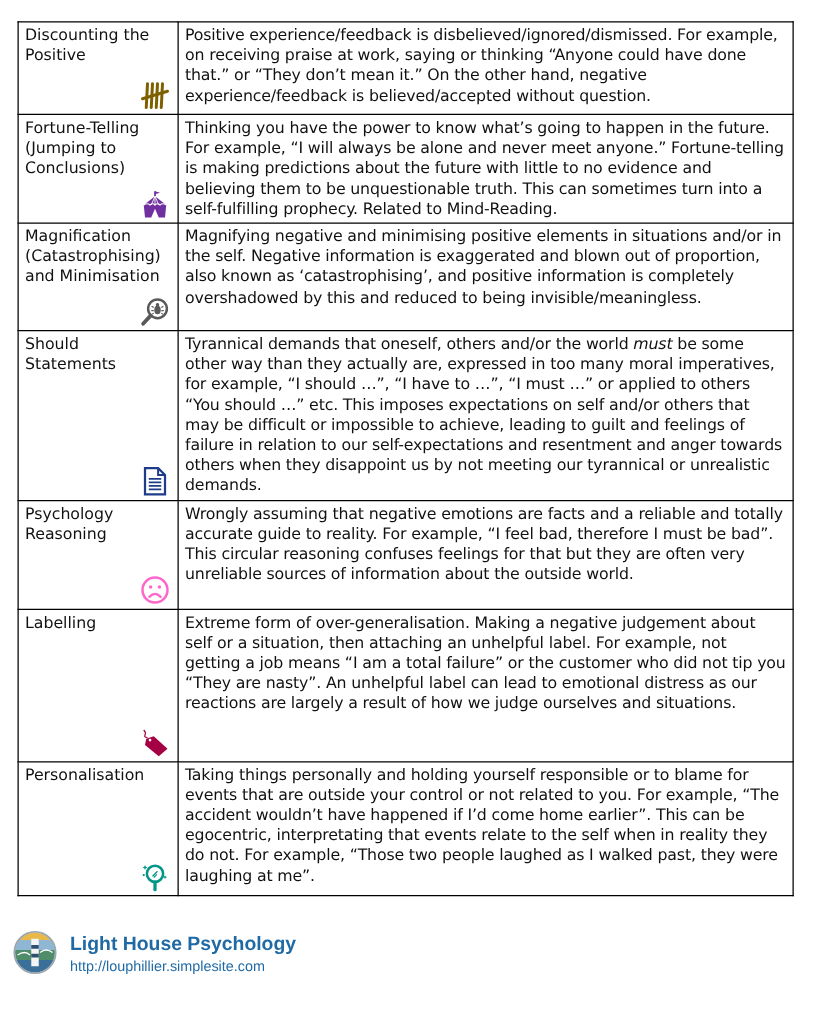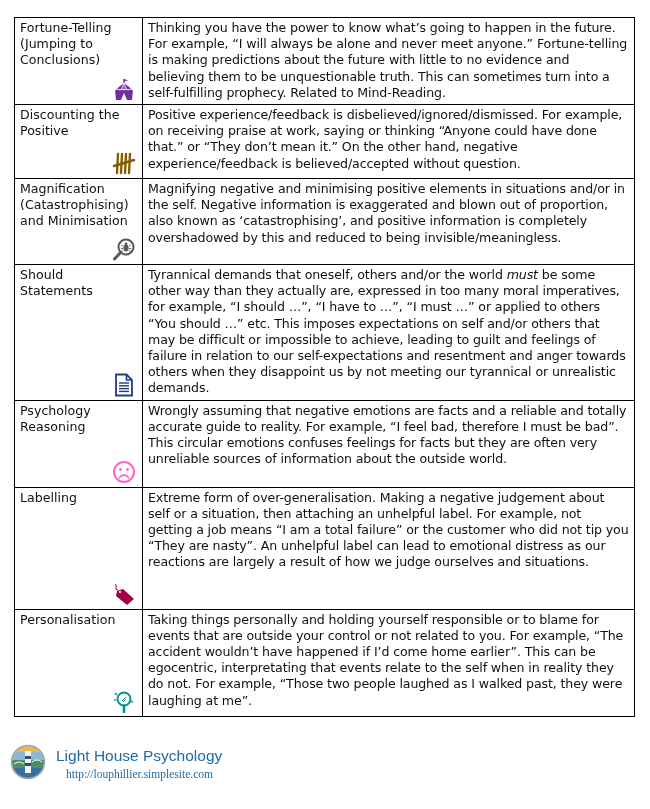--- a/index.html
+++ b/index.html
@@ -10,62 +10,62 @@
   table.dist td { border: 1.3px solid #000; vertical-align: top;
                   font-size: 12.6px; line-height: 16.2px; padding: 2px 5px 3px 5px; }
   td.term { width: 117px; position: relative; }
   td.desc { letter-spacing: -0.12px; }
   .term-label { display: block; }
   .icon { position: absolute; right: 6px; bottom: 3px; width: 24px; height: 24px; }
   .icon svg { width: 100%; height: 100%; display: block; }
   .footer { position: absolute; left: 10px; top: 744px; height: 44px; }
   .logo { position: absolute; left: 0; top: 0; width: 36px; height: 36px; }
   .brand { position: absolute; left: 46px; top: 3px; white-space: nowrap;
-           font-family: "Liberation Sans", sans-serif; font-weight: normal;
+           font-family: "Liberation Sans", sans-serif; font-weight: bold;
            font-size: 15.5px; color: #1f6aa5; }
-  .url { position: absolute; left: 56px; top: 24px; white-space: nowrap;
-         font-family: Liberation Serif, serif; font-size: 11.5px; color: #1f6aa5; }
+  .url { position: absolute; left: 46px; top: 24px; white-space: nowrap;
+         font-family: Liberation Sans, sans-serif; font-size: 11.5px; color: #1f6aa5; }
   em { font-style: italic; }
 </style>
 </head>
 <body>
 
 <table class="dist">
   <tbody>
-    <tr style="height:86px">
-      <td class="term">
-        <span class="term-label">Fortune-Telling (Jumping to Conclusions)</span>
-        <span class="icon">
-          <svg viewBox="0 0 24 24">
-              <path d="M12 2 L12 6" stroke="#7030a0" stroke-width="1.4"></path>
-              <path d="M12 2 L16 3.2 L12 4.4 Z" fill="#7030a0"></path>
-              <path d="M12 6 L3 13 L4 23 L9 23 L12 16 L15 23 L20 23 L21 13 Z" fill="#7030a0"></path>
-              <path d="M3 13 Q6 11 8 13 Q10 11 12 13 Q14 11 16 13 Q18 11 21 13" stroke="#fff" stroke-width="0.9" fill="none"></path>
-              <path d="M12 6 L9 13 M12 6 L15 13 M12 6 L12 13" stroke="#fff" stroke-width="0.7"></path>
-            </svg>
-        </span>
-      </td>
-      <td class="desc">Thinking you have the power to know what’s going to happen in the future. For example, “I will always be alone and never meet anyone.” Fortune-telling is making predictions about the future with little to no evidence and believing them to be unquestionable truth. This can sometimes turn into a self-fulfilling prophecy. Related to Mind-Reading.</td>
-    </tr>
     <tr style="height:74px">
       <td class="term">
         <span class="term-label">Discounting the Positive</span>
         <span class="icon">
           <svg viewBox="0 0 24 24">
               <g stroke="#7f6000" stroke-width="2.4" stroke-linecap="round">
                 <path d="M6 3 L5 22"></path>
                 <path d="M10 3 L9 22"></path>
                 <path d="M14 3 L13 22"></path>
                 <path d="M18 3 L17 22"></path>
                 <path d="M2 15 L22 9"></path>
               </g>
             </svg>
         </span>
       </td>
       <td class="desc">Positive experience/feedback is disbelieved/ignored/dismissed. For example, on receiving praise at work, saying or thinking “Anyone could have done that.” or “They don’t mean it.”  On the other hand, negative experience/feedback is believed/accepted without question.</td>
+    </tr>
+    <tr style="height:86px">
+      <td class="term">
+        <span class="term-label">Fortune-Telling (Jumping to Conclusions)</span>
+        <span class="icon">
+          <svg viewBox="0 0 24 24">
+              <path d="M12 2 L12 6" stroke="#7030a0" stroke-width="1.4"></path>
+              <path d="M12 2 L16 3.2 L12 4.4 Z" fill="#7030a0"></path>
+              <path d="M12 6 L3 13 L4 23 L9 23 L12 16 L15 23 L20 23 L21 13 Z" fill="#7030a0"></path>
+              <path d="M3 13 Q6 11 8 13 Q10 11 12 13 Q14 11 16 13 Q18 11 21 13" stroke="#fff" stroke-width="0.9" fill="none"></path>
+              <path d="M12 6 L9 13 M12 6 L15 13 M12 6 L12 13" stroke="#fff" stroke-width="0.7"></path>
+            </svg>
+        </span>
+      </td>
+      <td class="desc">Thinking you have the power to know what’s going to happen in the future. For example, “I will always be alone and never meet anyone.” Fortune-telling is making predictions about the future with little to no evidence and believing them to be unquestionable truth. This can sometimes turn into a self-fulfilling prophecy. Related to Mind-Reading.</td>
     </tr>
     <tr style="height:86px">
       <td class="term">
         <span class="term-label">Magnification (Catastrophising) and Minimisation</span>
         <span class="icon">
           <svg viewBox="0 0 24 24">
               <circle cx="14" cy="10" r="7.5" fill="#fff" stroke="#595959" stroke-width="2"></circle>
               <path d="M8.5 15.5 L2.5 22" stroke="#595959" stroke-width="3" stroke-linecap="round"></path>
               <ellipse cx="14" cy="11" rx="2.6" ry="3.4" fill="#595959"></ellipse>
               <circle cx="14" cy="6.8" r="1.4" fill="#595959"></circle>
@@ -105,21 +105,21 @@
         <span class="term-label">Psychology Reasoning</span>
         <span class="icon">
           <svg viewBox="0 0 24 24">
               <circle cx="12" cy="12" r="10" fill="#fff" stroke="#ff66cc" stroke-width="2"></circle>
               <circle cx="8.5" cy="9.5" r="1.4" fill="#ff66cc"></circle>
               <circle cx="15.5" cy="9.5" r="1.4" fill="#ff66cc"></circle>
               <path d="M7.5 17.5 Q12 12.5 16.5 17.5" fill="none" stroke="#ff66cc" stroke-width="1.8" stroke-linecap="round"></path>
             </svg>
         </span>
       </td>
-      <td class="desc">Wrongly assuming that negative emotions are facts and a reliable and totally accurate guide to reality. For example, “I feel bad, therefore I must be bad”. This circular emotions confuses feelings for facts but they are often very unreliable sources of information about the outside world.</td>
+      <td class="desc">Wrongly assuming that negative emotions are facts and a reliable and totally accurate guide to reality. For example, “I feel bad, therefore I must be bad”. This circular reasoning confuses feelings for that but they are often very unreliable sources of information about the outside world.</td>
     </tr>
     <tr style="height:122px">
       <td class="term">
         <span class="term-label">Labelling</span>
         <span class="icon">
           <svg viewBox="0 0 24 24">
               <path d="M3 2 Q5 4 4 6 Q3 8 6 8" fill="none" stroke="#a50044" stroke-width="1"></path>
               <path d="M5 9 L11 7 L22 17 L15 23 L4 14 Z" fill="#a50044"></path>
               <circle cx="8" cy="10" r="1.1" fill="#fff"></circle>
             </svg>

